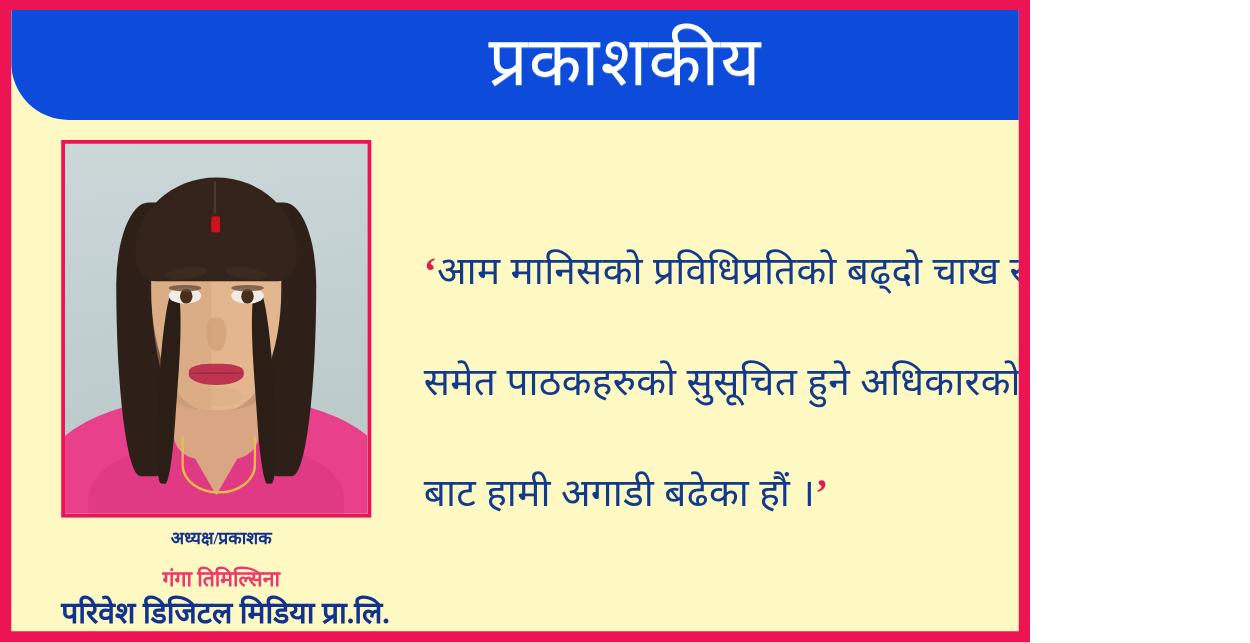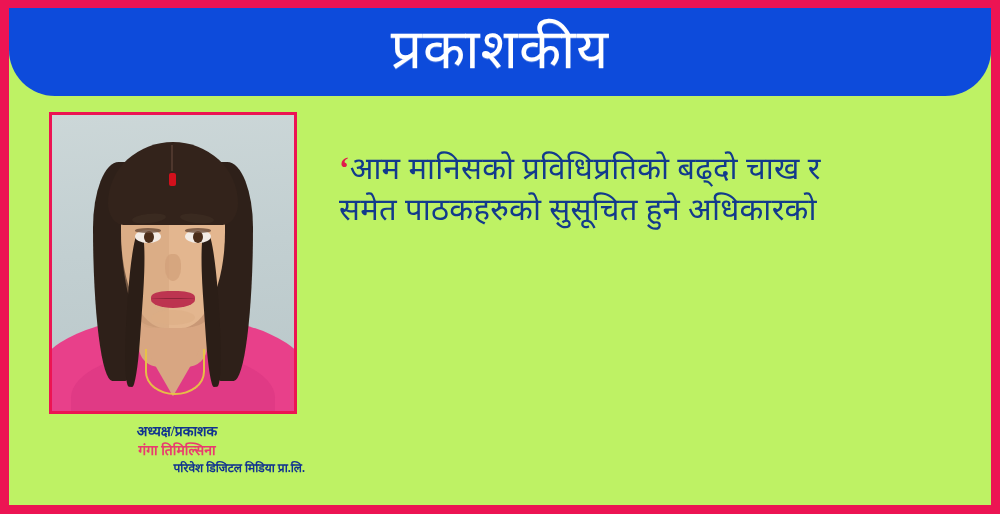--- a/index.html
+++ b/index.html
@@ -6,24 +6,24 @@
     margin: 0;
     padding: 0;
     background: #ffffff;
   }
   body {
     font-family: "Liberation Sans", sans-serif;
   }
 
   #poster {
     position: relative;
-    width: 1000px;
+    width: 824px;
     height: 514px;
     box-sizing: border-box;
-    background: #bef264;
+    background: #fef9c3;
     border-left: 9px solid #ec1453;
     border-right: 9px solid #ec1453;
     border-top: 8px solid #ec1453;
     border-bottom: 9px solid #ec1453;
     overflow: hidden;
   }
 
   
   #header-banner {
     position: absolute;
@@ -331,46 +331,46 @@
     line-height: 1.22;
     white-space: nowrap;
   }
   #caption-role {
     color: #11338f;
     font-size: 14px;
     font-weight: bold;
   }
   #caption-name {
     color: #ea3b6e;
-    font-size: 14px;
+    font-size: 17px;
+    font-weight: bold;
+    margin-top: 14px;
+  }
+  #caption-org {
+    color: #11338f;
+    font-size: 24px;
     font-weight: bold;
     margin-top: 2px;
-  }
-  #caption-org {
-    color: #11338f;
-    font-size: 12px;
-    font-weight: bold;
-    margin-top: 2px;
-    text-align: right;
   }
 
   
   #quote-block {
     position: absolute;
     left: 330px;
     top: 52px;
     width: 630px;
   }
   .quote-line {
     font-family: "Liberation Serif", "DejaVu Serif", serif;
     font-size: 31px;
     line-height: 41px;
     color: #123a8c;
     white-space: nowrap;
     letter-spacing: .3px;
+    margin-top: 48px;
   }
   .qmark {
     color: #e11a4b;
     font-weight: bold;
   }
 </style>
 </head>
 <body>
 
 <div id="poster">
@@ -421,16 +421,17 @@
         <div class="cap-line" id="caption-role">अध्यक्ष/प्रकाशक</div>
         <div class="cap-line" id="caption-name">गंगा तिमिल्सिना</div>
         <div class="cap-line" id="caption-org">परिवेश डिजिटल मिडिया प्रा.लि.</div>
       </div>
 
     </div>
 
     <div id="quote-block">
       <div class="quote-line"><span class="qmark">‘</span><span>आम मानिसको प्रविधिप्रतिको बढ्दो चाख र</span></div>
       <div class="quote-line">समेत पाठकहरुको सुसूचित हुने अधिकारको</div>
+      <div class="quote-line"><span>बाट हामी अगाडी बढेका हौं ।</span><span class="qmark">’</span></div>
     </div>
 
   </div>
 </div>
 
 </body></html>

